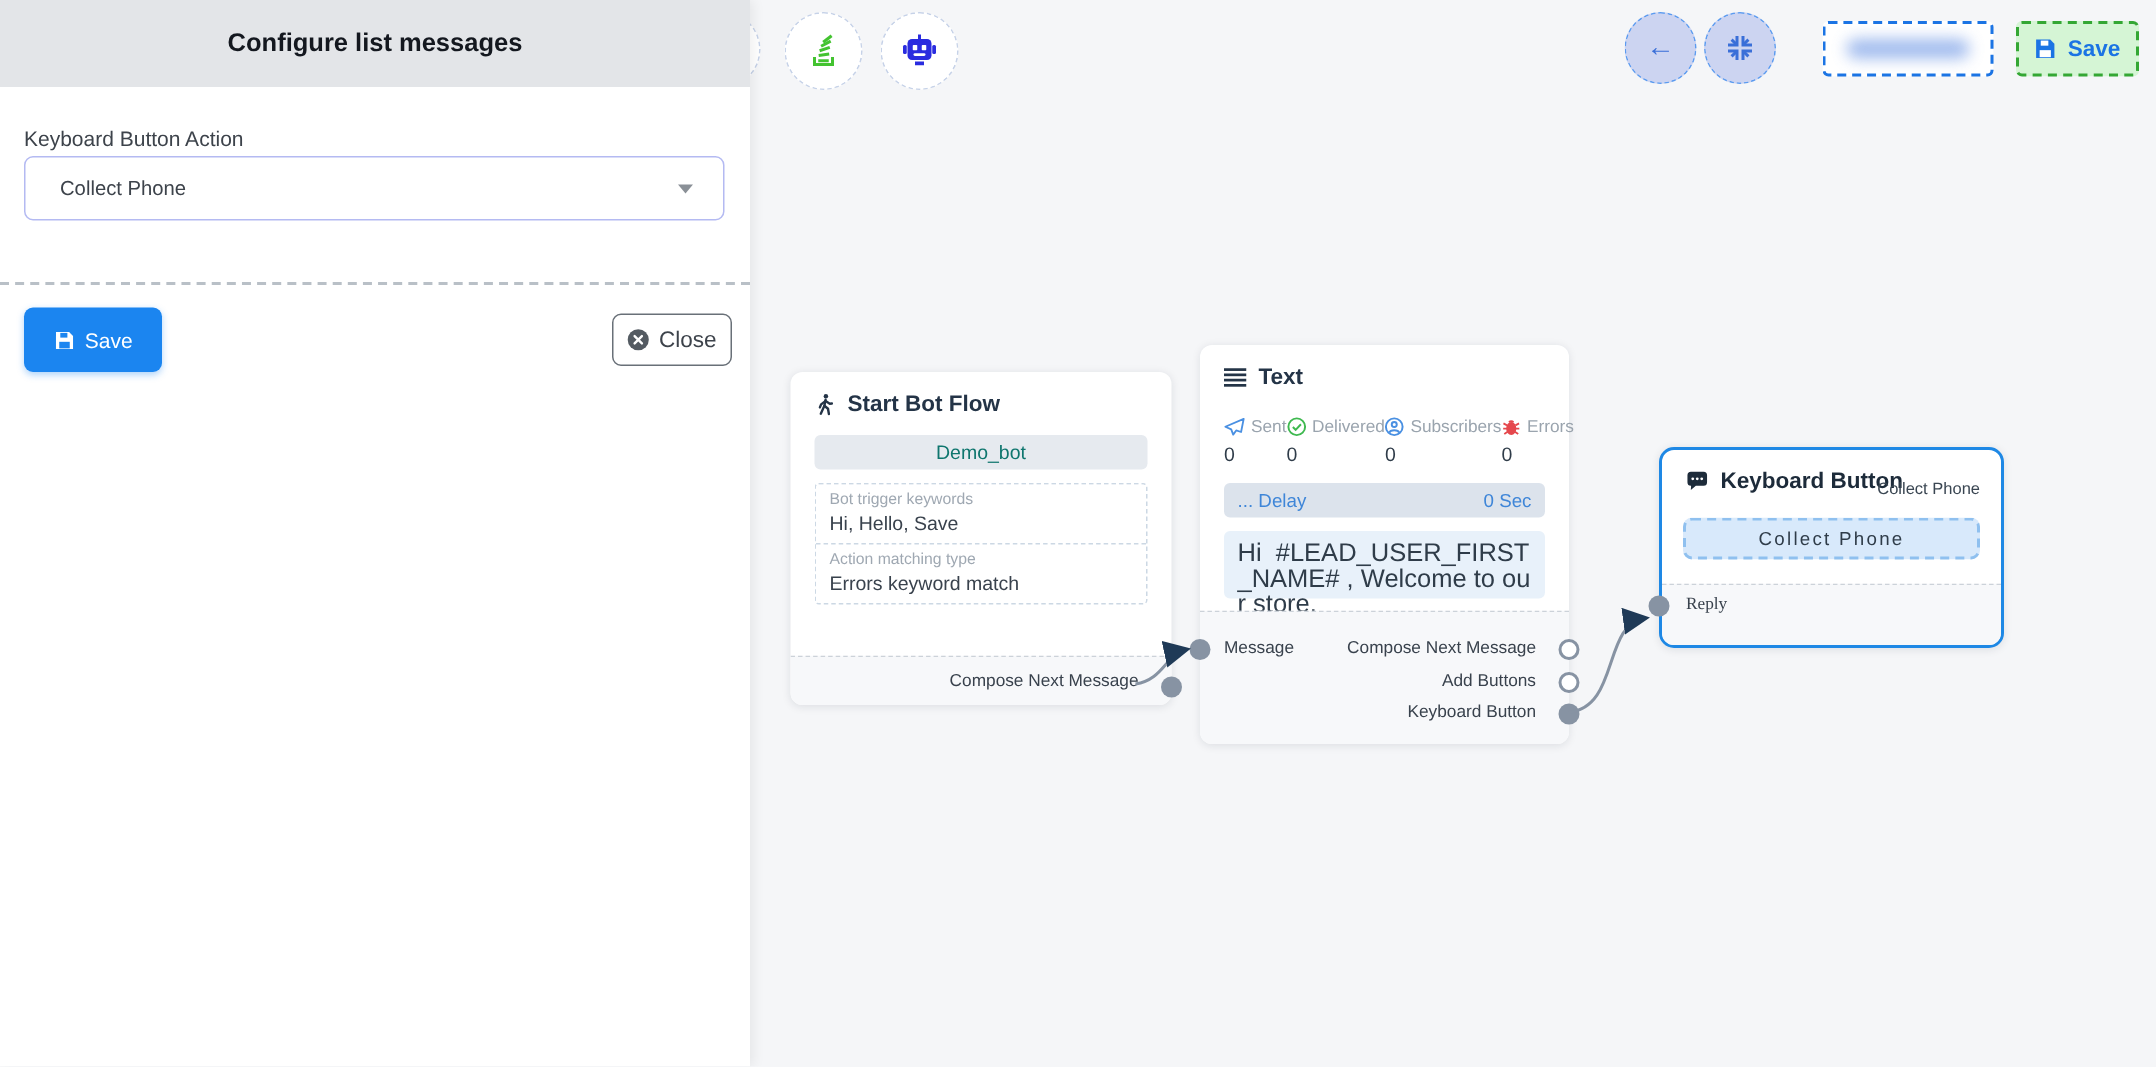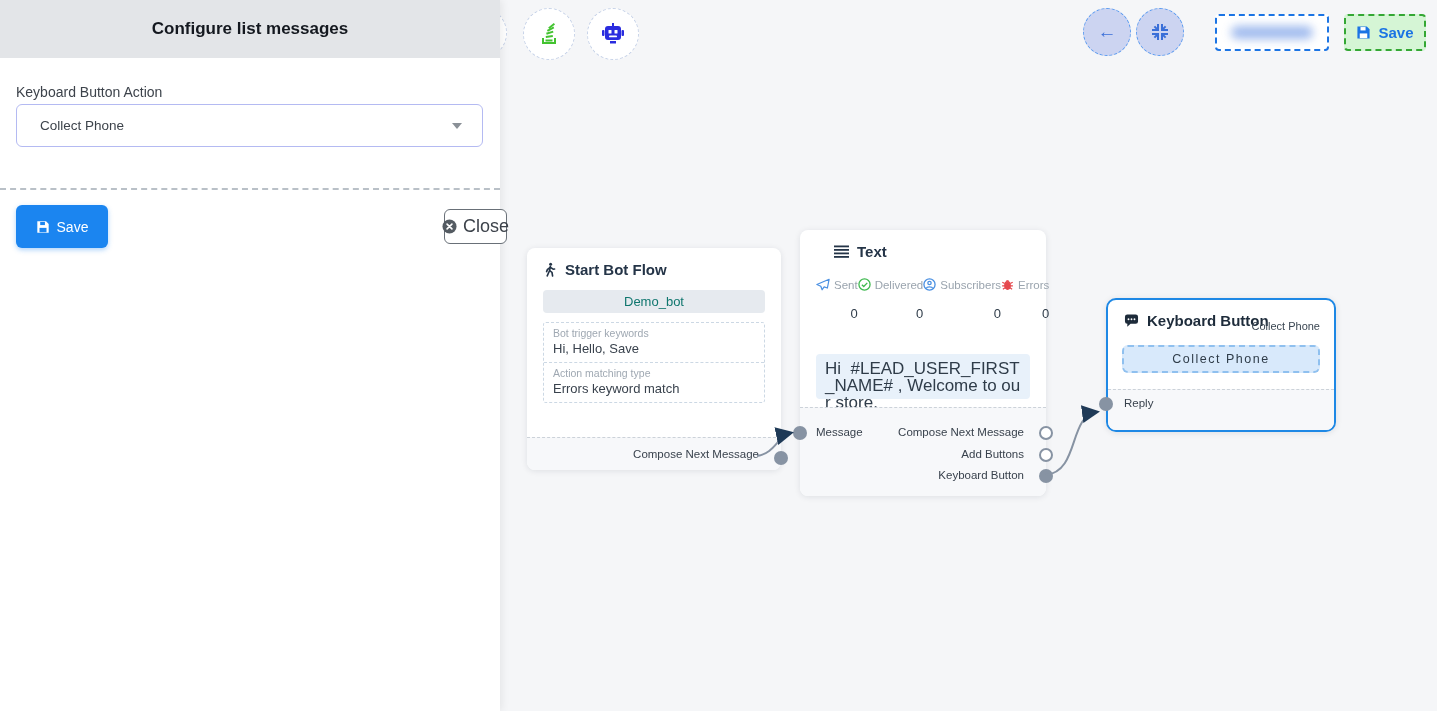--- a/index.html
+++ b/index.html
@@ -43,21 +43,21 @@
     border-radius:4px;display:flex;align-items:center;justify-content:center;
     font-size:13px;color:#0f766e;}
   .fields{position:absolute;left:16px;right:16px;top:74px;border:1px dashed #ccd8e4;border-radius:3px;}
   .field-row{padding:4px 9px 6px 9px;border-bottom:1px dashed #ccd8e4;}
   .field-row:last-child{border-bottom:none;}
   .field-label{font-size:10.5px;color:#9fa8b2;margin-bottom:2px;}
   .field-value{font-size:13px;color:#39424d;}
 
   
   .stats{position:absolute;left:16px;right:16px;top:48px;display:flex;justify-content:space-between;}
-  .stat{display:flex;flex-direction:column;align-items:flex-end;gap:15px;}
+  .stat{display:flex;flex-direction:column;align-items:flex-start;gap:4px;}
   .stat-top{display:flex;align-items:center;gap:4px;font-size:11.5px;color:#9aa4ae;}
   .stat-val{font-size:13px;color:#2f3c49;}
   .delay-row{position:absolute;left:16px;right:16px;top:92px;height:23px;background:#dce3ec;
     border-radius:4px;display:flex;align-items:center;justify-content:space-between;
     padding:0 9px;font-size:12.5px;color:#3f86d8;}
   .msg-box{position:absolute;left:16px;right:16px;top:124px;height:45px;background:#e8f1fa;
     border-radius:4px;padding:6px 9px;font-size:17px;color:#2f3c49;line-height:17px;
     white-space:pre-wrap;word-break:break-all;}
 
   
@@ -80,23 +80,23 @@
   .form-label{position:absolute;left:16px;top:84px;font-size:14px;color:#3d434b;}
   .select{position:absolute;left:16px;top:104px;width:467px;height:43px;border:1px solid #b4baf2;
     border-radius:6px;background:#fff;display:flex;align-items:center;padding:0 20px 0 23px;
     font-size:13.5px;color:#3d434b;cursor:pointer;}
   .select .caret{margin-left:auto;width:0;height:0;border-left:5px solid transparent;
     border-right:5px solid transparent;border-top:6px solid #8a9097;}
   .panel-divider{position:absolute;left:0;right:0;top:188px;border-top:2px dashed #b9c0c7;}
   .btn-primary{position:absolute;left:16px;top:205px;width:92px;height:43px;background:#1b85f0;
     border:none;border-radius:6px;color:#fff;font-size:14px;display:flex;align-items:center;
     justify-content:center;gap:7px;cursor:pointer;box-shadow:0 2px 5px rgba(27,133,240,.35);}
-  .btn-close{position:absolute;left:408px;top:209px;width:63px;height:35px;background:#fff;
-    border:1px solid #697078;border-radius:6px;color:#3d434b;font-size:18px;display:flex;
-    align-items:center;justify-content:center;gap:6px;cursor:pointer;margin-left:36px;}
+  .btn-close{position:absolute;left:408px;top:209px;width:80px;height:35px;background:#fff;
+    border:1px solid #697078;border-radius:6px;color:#3d434b;font-size:15px;display:flex;
+    align-items:center;justify-content:center;gap:6px;cursor:pointer;}
 
   .icon{display:inline-flex;flex:none;}
 </style>
 </head>
 <body>
 
 <div class="canvas">
 
   <div class="circle-btn" style="left:455px;top:7px;width:52px;height:52px;"></div>
   <div class="circle-btn" style="left:523px;top:8px;width:52px;height:52px;">
@@ -180,21 +180,21 @@
         <div class="field-label">Action matching type</div>
         <div class="field-value">Errors keyword match</div>
       </div>
     </div>
     <div class="node-footer" style="height:33px;">
       <span class="port-label" style="right:22px;top:10px;">Compose Next Message</span>
       <div class="port" style="right:-7px;top:13px;"></div>
     </div>
   </div>
 
-  <div class="node" style="left:800px;top:230px;width:246px;height:266px;padding-left:18px;">
+  <div class="node" style="left:800px;top:230px;width:246px;height:266px;">
     <div class="node-header">
       <span class="icon">
         <svg width="15" height="13" viewBox="0 0 15 13">
           <rect y="0.5" width="15" height="1.8" fill="#243447"></rect>
           <rect y="4" width="15" height="1.8" fill="#243447"></rect>
           <rect y="7.5" width="15" height="1.8" fill="#243447"></rect>
           <rect y="11" width="15" height="1.8" fill="#243447"></rect>
         </svg>
       </span>
       <span>Text</span>
@@ -246,20 +246,24 @@
               <path d="M4 6 L1.4 4.6 M4 8.4 L1.2 8.4 M4.4 10.6 L2 12.2"></path>
               <path d="M10 6 L12.6 4.6 M10 8.4 L12.8 8.4 M9.6 10.6 L12 12.2"></path>
             </svg>
           </span>
           <span>Errors</span>
         </span>
         <span class="stat-val">0</span>
       </div>
     </div>
 
+    <div class="delay-row">
+      <span>... Delay</span>
+      <span>0 Sec</span>
+    </div>
 
     <div class="msg-box">Hi  #LEAD_USER_FIRST_NAME# , Welcome to our store.</div>
 
     <div class="node-footer" style="height:89px;">
       <div class="port" style="left:-7px;top:18px;"></div>
       <span class="port-label" style="left:16px;top:18px;">Message</span>
 
       <span class="port-label" style="right:22px;top:18px;">Compose Next Message</span>
       <div class="port hollow" style="right:-7px;top:18px;"></div>
 
@@ -278,21 +282,21 @@
           <path d="M1 3 a2.5 2.5 0 0 1 2.5-2.5 h9 A2.5 2.5 0 0 1 15 3 v5 a2.5 2.5 0 0 1-2.5 2.5 H7 L3.4 13.6 L3.6 10.5 H3.5 A2.5 2.5 0 0 1 1 8 Z" fill="#1d2b3a"></path>
           <circle cx="4.8" cy="5.6" r="1" fill="#fff"></circle>
             <circle cx="8" cy="5.6" r="1" fill="#fff"></circle>
             <circle cx="11.2" cy="5.6" r="1" fill="#fff"></circle>
         </svg>
       </span>
       <span>Keyboard Button</span>
     </div>
     <span class="kb-action">Collect Phone</span>
     <div class="kb-btn">Collect Phone</div>
-    <div class="node-footer" style="height:41px;border-radius:0 0 8px 8px;">
+    <div class="node-footer" style="height:41px;border-radius:0 0 8px 8px;font-family:Liberation Serif, serif;">
       <div class="port" style="left:-9px;top:7px;"></div>
       <span class="port-label" style="left:16px;top:7px;">Reply</span>
     </div>
   </div>
 
   <svg class="edges" width="1437" height="711" viewBox="0 0 1437 711">
     <defs>
       <marker id="arrowhead" markerWidth="12" markerHeight="12" refX="7.5" refY="4.5" orient="auto">
         <path d="M0 0 L9 4.5 L0 9 Z"></path>
       </marker>

